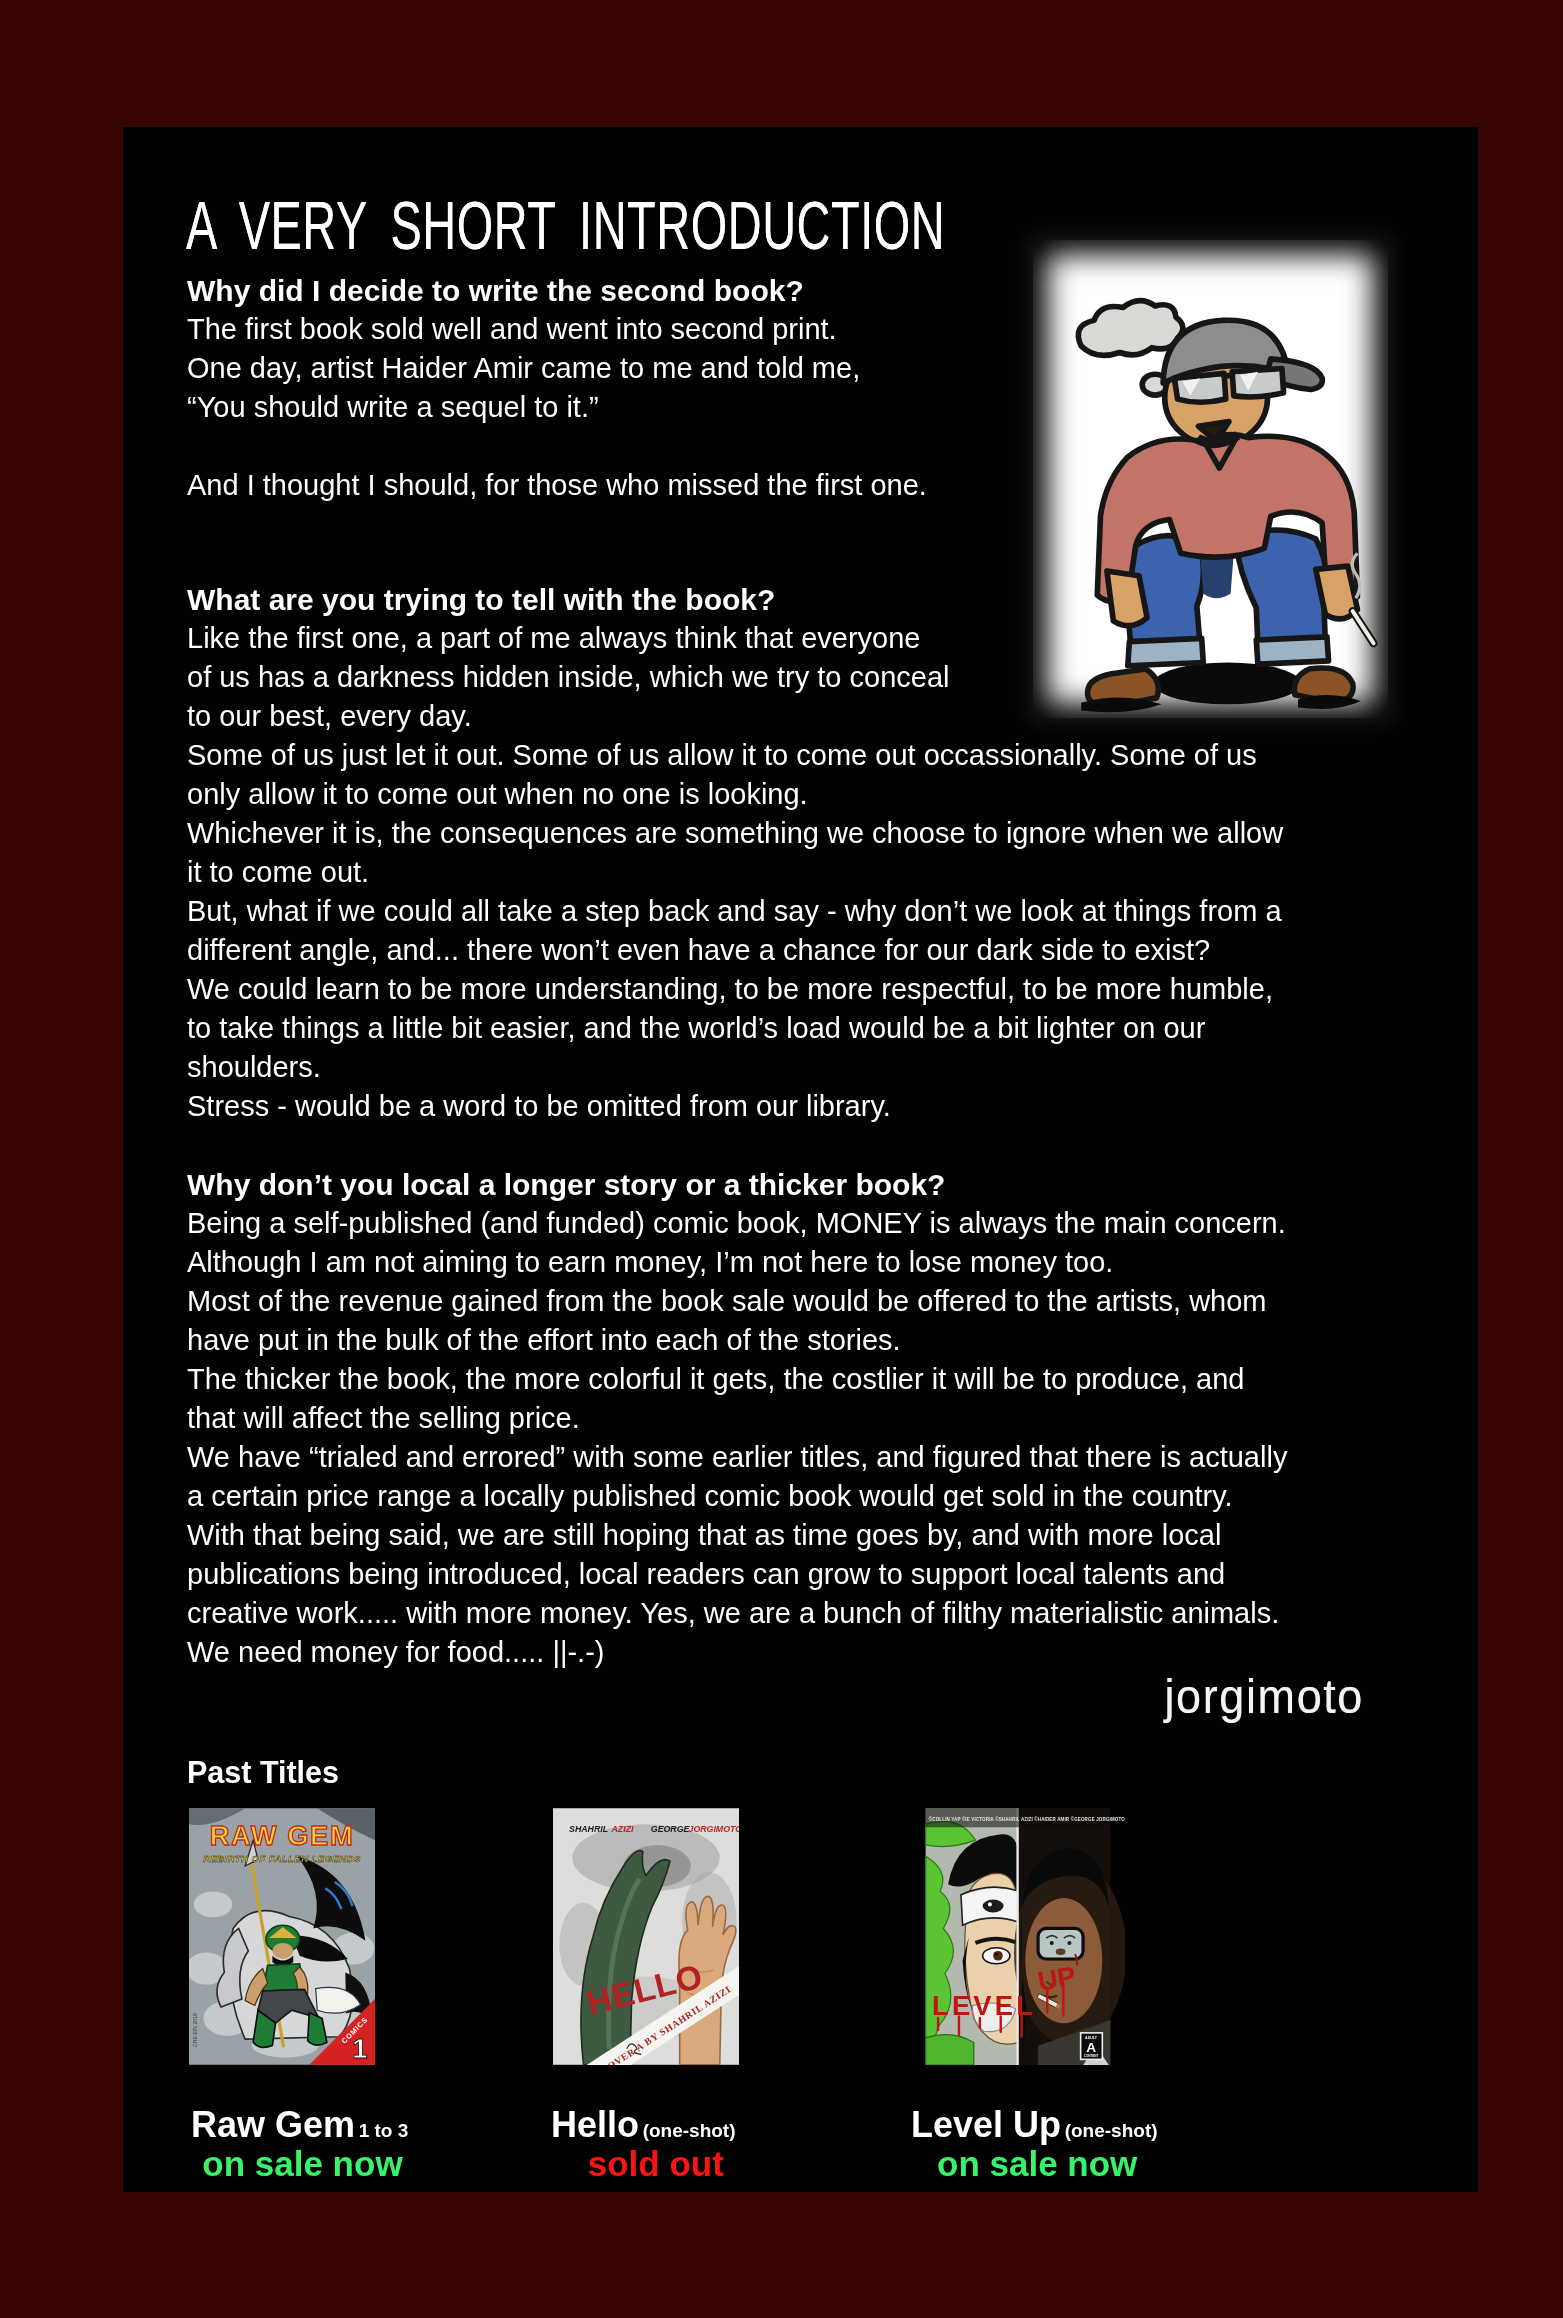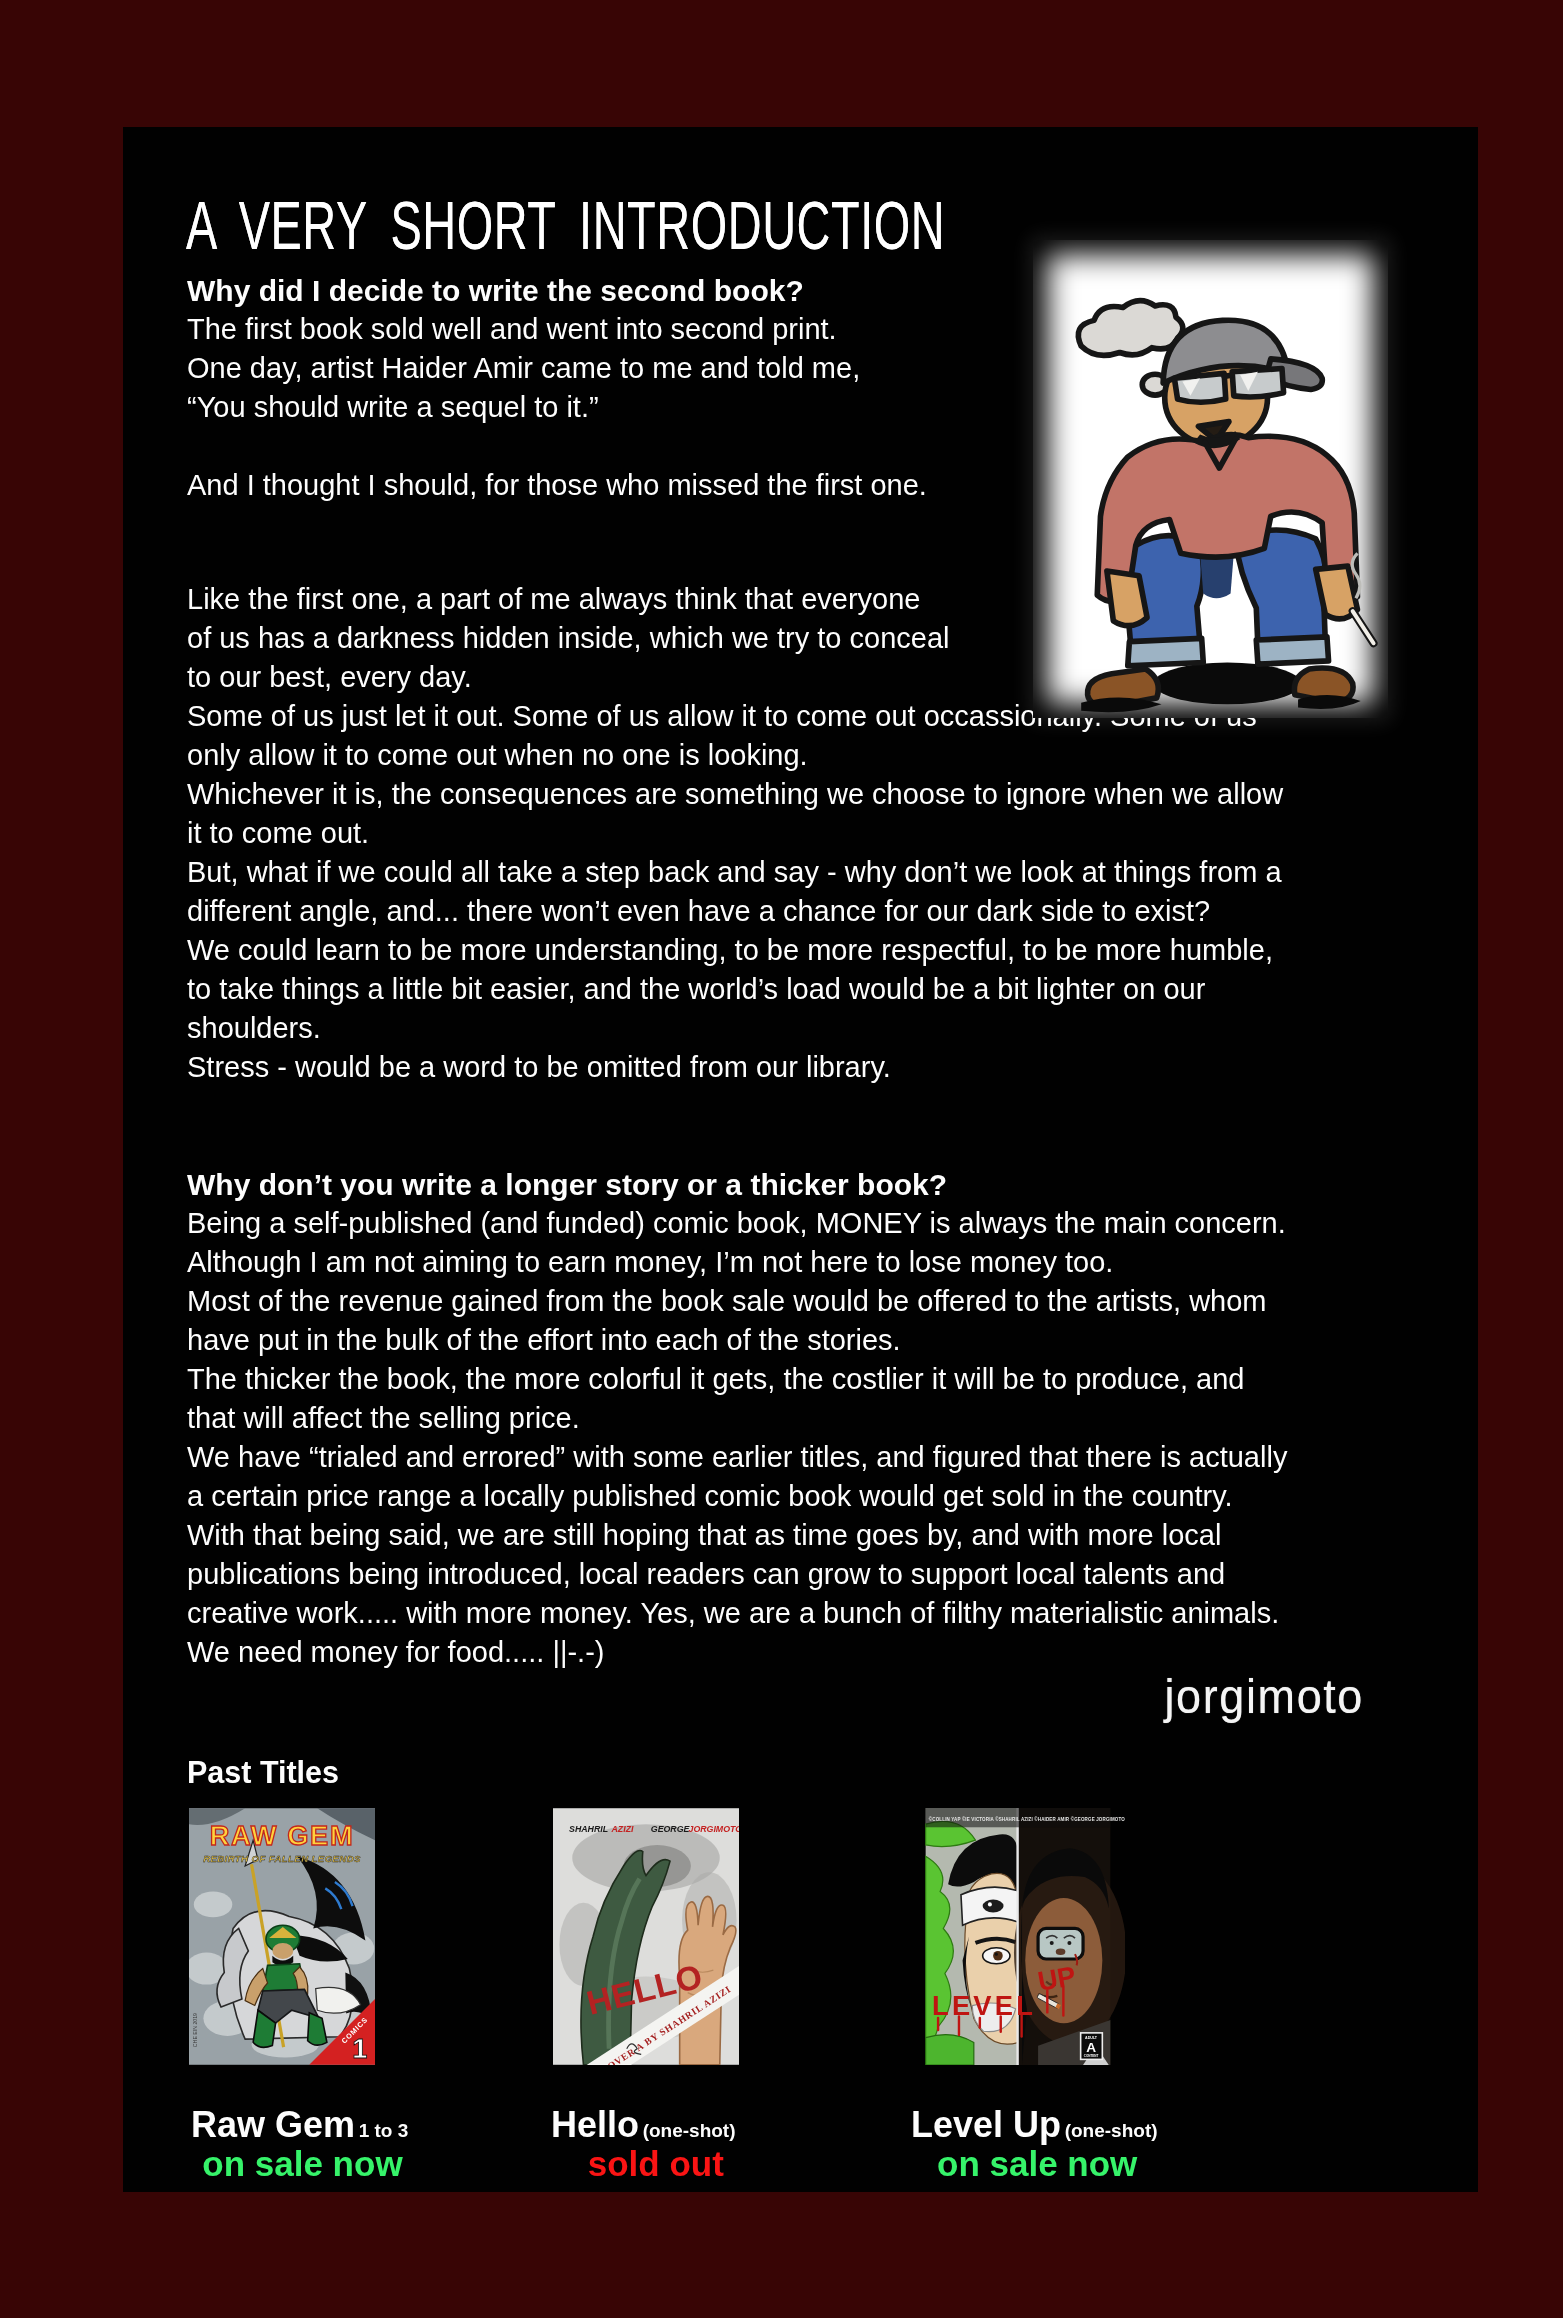--- a/index.html
+++ b/index.html
@@ -70,37 +70,38 @@
   <section class="qa q1">
     <div class="qhead">Why did I decide to write the second book?</div>
     <div class="lines">The first book sold well and went into second print.
 One day, artist Haider Amir came to me and told me,
 “You should write a sequel to it.”
 
 And I thought I should, for those who missed the first one.</div>
   </section>
 
   <section class="qa q2">
+    <div class="qhead">What are you trying to tell with the book?</div>
     <div class="lines">Like the first one, a part of me always think that everyone
 of us has a darkness hidden inside, which we try to conceal
 to our best, every day.
 Some of us just let it out. Some of us allow it to come out occassionally. Some of us
 only allow it to come out when no one is looking.
 Whichever it is, the consequences are something we choose to ignore when we allow
 it to come out.
 But, what if we could all take a step back and say - why don’t we look at things from a
 different angle, and... there won’t even have a chance for our dark side to exist?
 We could learn to be more understanding, to be more respectful, to be more humble,
 to take things a little bit easier, and the world’s load would be a bit lighter on our
 shoulders.
 Stress - would be a word to be omitted from our library.</div>
   </section>
 
   <section class="qa q3">
-    <div class="qhead">Why don’t you write a longer story or a thicker book?</div>
+    <div class="qhead">Why don’t you local a longer story or a thicker book?</div>
     <div class="lines">Being a self-published (and funded) comic book, MONEY is always the main concern.
 Although I am not aiming to earn money, I’m not here to lose money too.
 Most of the revenue gained from the book sale would be offered to the artists, whom
 have put in the bulk of the effort into each of the stories.
 The thicker the book, the more colorful it gets, the costlier it will be to produce, and
 that will affect the selling price.
 We have “trialed and errored” with some earlier titles, and figured that there is actually
 a certain price range a locally published comic book would get sold in the country.
 With that being said, we are still hoping that as time goes by, and with more local
 publications being introduced, local readers can grow to support local talents and

